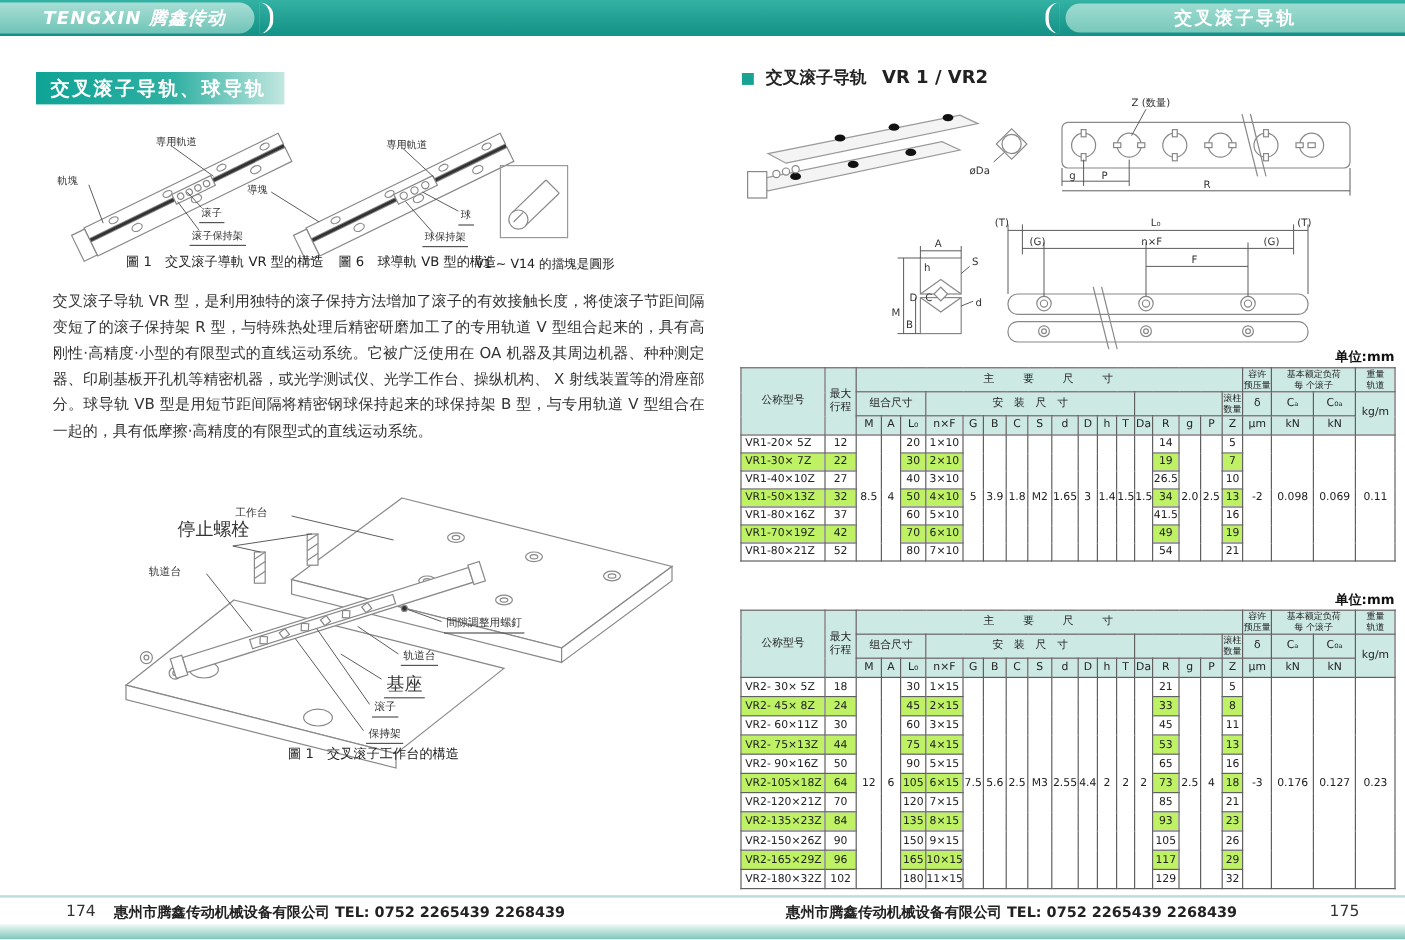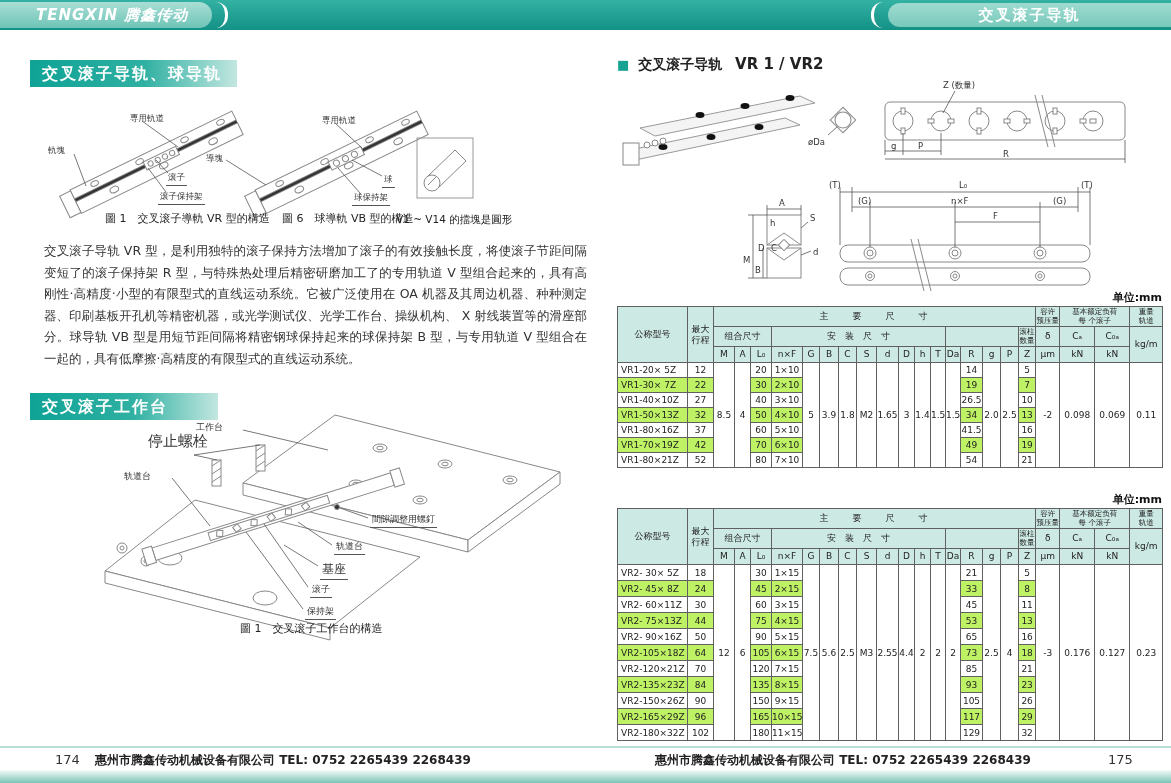--- a/index.html
+++ b/index.html
@@ -143,21 +143,20 @@
   <span class="dlabel" style="left:322px;top:115px">専用軌道</span>
   <span class="dlabel" style="left:206px;top:153px">導塊</span>
   <span class="dlabel u" style="left:382px;top:174px">球</span>
   <span class="dlabel u" style="left:352px;top:192px">球保持架</span>
   <span class="caption" style="left:105px;top:211px">圖 1　交叉滚子導軌 VR 型的構造</span>
   <span class="caption" style="left:282px;top:211px">圖 6　球導軌 VB 型的構造</span>
   <span class="caption" style="left:396px;top:213px;font-size:10.5px">V1 ~ V14 的擋塊是圓形</span>
 
   <p class="para" style="left:44px;top:240px;width:543px">交叉滚子导轨 VR 型，是利用独特的滚子保持方法增加了滚子的有效接触长度，将使滚子节距间隔变短了的滚子保持架 R 型，与特殊热处理后精密研磨加工了的专用轨道 V 型组合起来的，具有高刚性·高精度·小型的有限型式的直线运动系统。它被广泛使用在 OA 机器及其周边机器、种种测定器、印刷基板开孔机等精密机器，或光学测试仪、光学工作台、操纵机构、 X 射线装置等的滑座部分。球导轨 VB 型是用短节距间隔将精密钢球保持起来的球保持架 B 型，与专用轨道 V 型组合在一起的，具有低摩擦·高精度的有限型式的直线运动系统。</p>
 
-  <div class="banner" style="left:30px;top:393px;width:188px">交叉滚子工作台</div>
 
   <svg style="left:60px;top:398px" width="500" height="235" viewBox="0 0 500 235">
 
     <polygon class="fw" points="275,17 500,74 408,142 183,85"></polygon>
     <polygon class="fw" points="183,85 408,142 408,154 183,97"></polygon>
     <polygon class="fw" points="408,142 500,74 500,86 408,154"></polygon>
     <g class="ln">
       <ellipse cx="320" cy="50" rx="7" ry="4"></ellipse>
         <ellipse cx="320" cy="50" rx="3.2" ry="1.8"></ellipse>
       <ellipse cx="385" cy="66" rx="7" ry="4"></ellipse>
@@ -216,21 +215,21 @@
       <polyline points="258,168 224,147"></polyline>
       <polyline points="248,189 204,126"></polyline>
       <polyline points="243,211 186,134"></polyline>
     </g>
   </svg>
   <span class="dlabel" style="left:196px;top:421px;font-size:9px">工作台</span>
   <span class="dlabel" style="left:148px;top:432px;font-size:15px">停止螺栓</span>
   <span class="dlabel" style="left:124px;top:470px;font-size:9px">轨道台</span>
   <span class="dlabel u" style="left:370px;top:513px;font-size:9px">間隙調整用螺釘</span>
   <span class="dlabel u" style="left:334px;top:540px;font-size:9px">轨道台</span>
-  <span class="dlabel u" style="left:320px;top:561px;font-size:12px">基座</span>
+  <span class="dlabel u" style="left:320px;top:561px;font-size:15px">基座</span>
   <span class="dlabel u" style="left:310px;top:583px;font-size:9px">滚子</span>
   <span class="dlabel u" style="left:305px;top:605px;font-size:9px">保持架</span>
   <span class="caption" style="left:240px;top:621px">圖 1　交叉滚子工作台的構造</span>
 
 
   <div class="rp-title" style="left:617px;top:55px">
     <span class="sq">■</span>
     <span>交叉滚子导轨</span>
     <span class="mdl">VR 1 / VR2</span>
   </div>

